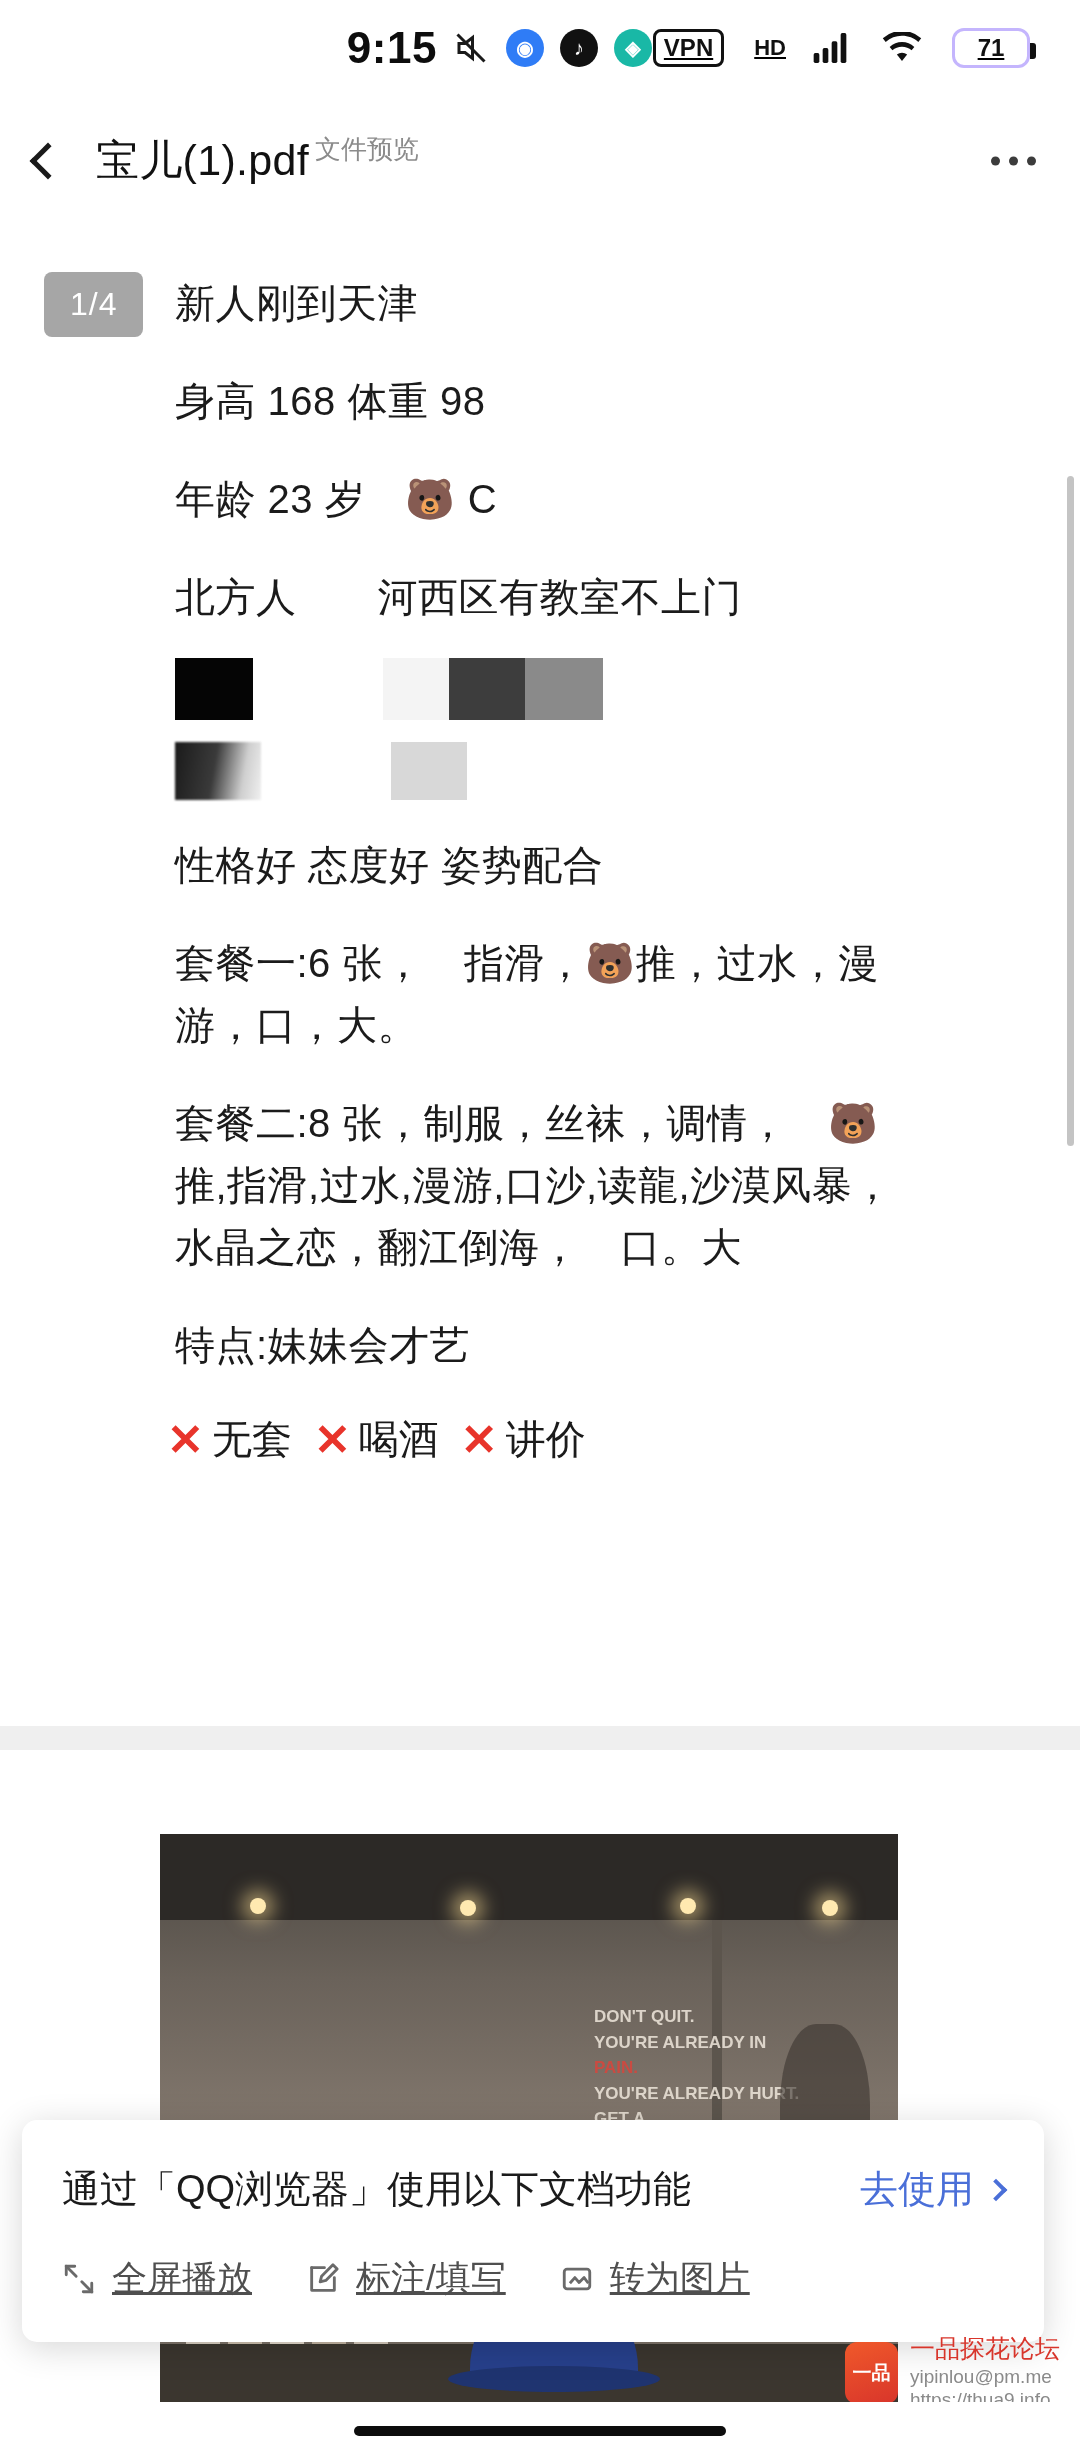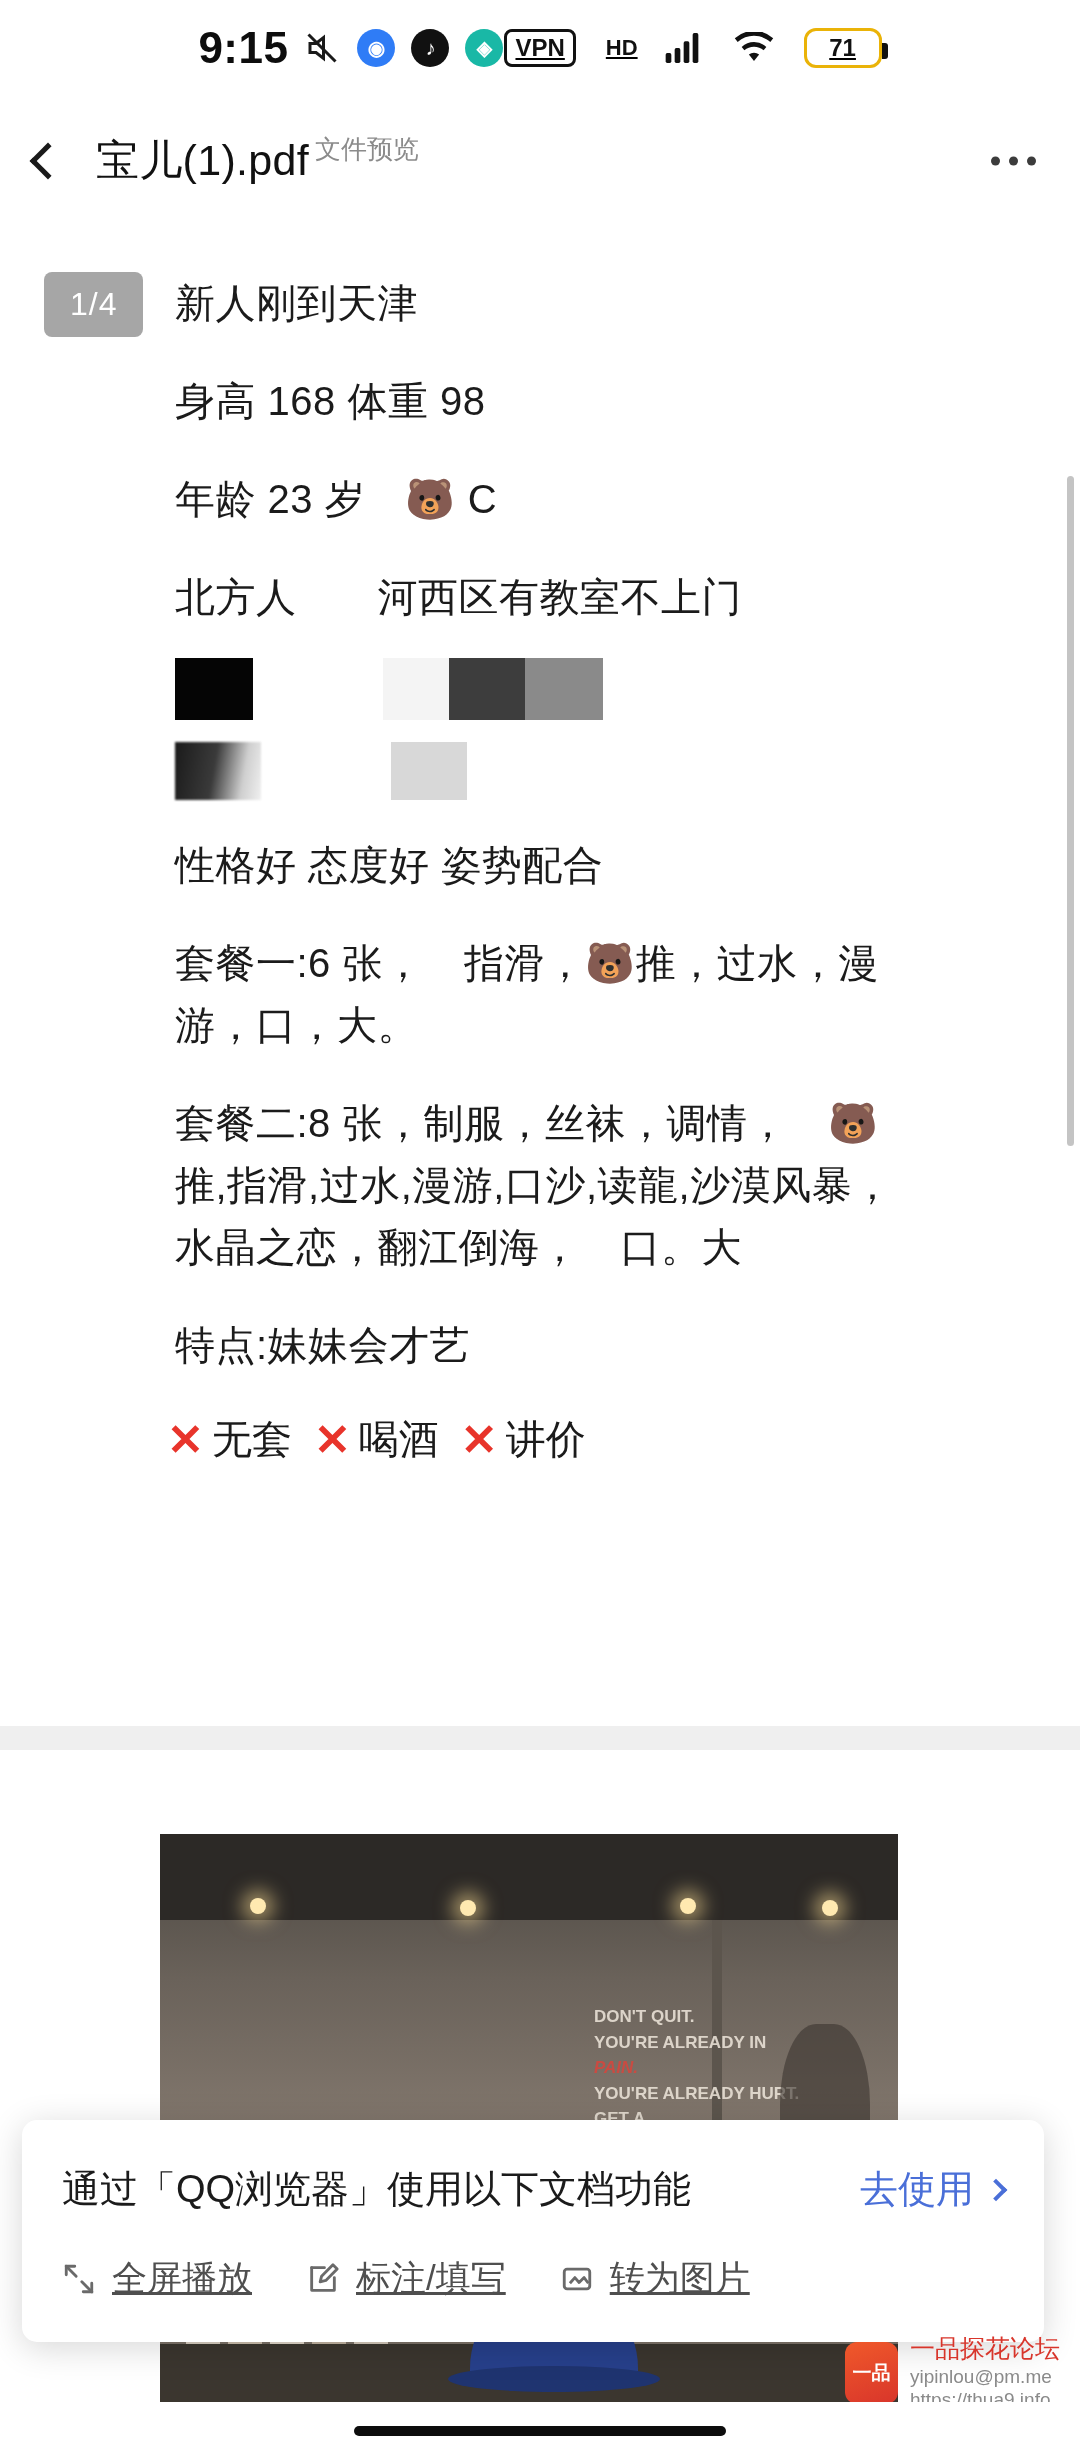--- a/index.html
+++ b/index.html
@@ -7,40 +7,40 @@
     width:1080px; height:2460px;
     background:#ffffff;
     font-family:"Liberation Sans", sans-serif;
     overflow:hidden;
   }
   .screen { position:relative; width:1080px; height:2460px; background:#ffffff; }
 
   
   .statusbar {
     position:absolute; top:0; left:0; width:1080px; height:96px;
-    display:flex; align-items:center; justify-content:center;
+    display:flex; align-items:center; justify-content:flex-end;
     padding:0 50px;
   }
   .sb-left { display:flex; align-items:center; gap:14px; }
   .sb-clock { font-size:44px; font-weight:700; color:#0d0d0d; letter-spacing:0.5px; }
   .sb-icon { width:40px; height:40px; display:flex; align-items:center; justify-content:center; }
   .sb-icon svg { display:block; }
   .badge-circle {
     width:38px; height:38px; border-radius:50%;
     display:flex; align-items:center; justify-content:center;
     font-size:20px; color:#fff; font-weight:700;
   }
   .sb-right { display:flex; align-items:center; gap:30px;text-decoration:underline; }
   .vpn-box {
     border:3px solid #111; border-radius:8px; padding:1px 8px;
     font-size:24px; font-weight:700; color:#111; line-height:1.25;
   }
   .hd-box { font-size:22px; font-weight:700; color:#111; margin-right:-4px; }
   .batt {
-    width:78px; height:40px; border:3px solid #eab308; border-radius:12px;
+    width:78px; height:40px; border:3px solid #c4b5fd; border-radius:12px;
     display:flex; align-items:center; justify-content:center;
     font-size:24px; font-weight:700; color:#111; position:relative;
   }
   .batt:after {
     content:""; position:absolute; right:-9px; top:12px;
     width:6px; height:16px; background:#111; border-radius:0 3px 3px 0;
   }
 
   
   .appbar {
@@ -120,21 +120,21 @@
   .photo .ceiling {
     position:absolute; top:0; left:0; width:100%; height:86px;
     background:#2c2926;
   }
   .photo .lamp { position:absolute; width:16px; height:16px; border-radius:50%; background:#ffe9b0; box-shadow:0 0 18px 8px rgba(255,224,150,.55); }
   .photo .wall-text {
     position:absolute; right:64px; top:170px; width:240px;
     color:#efe7dc; font-size:17px; line-height:1.5; font-weight:700; opacity:.85;
     font-family:"Liberation Sans", sans-serif;
   }
-  .photo .wall-text .red { color:#d8453c;font-style:italic; }
+  .photo .wall-text .red { color:#d8453c; }
   .photo .silhouette {
     position:absolute; right:28px; top:190px; width:90px; height:200px;
     background:#3a342e; opacity:.6; border-radius:40% 40% 10% 10%;
   }
   .photo .counter {
     position:absolute; bottom:0; left:0; width:100%; height:150px;
     background:#3b362f;
   }
   .photo .boxes { position:absolute; bottom:150px; left:26px; display:flex; align-items:flex-end; gap:8px; }
   .photo .boxes i { display:block; width:34px; background:#d9cfc2; }

